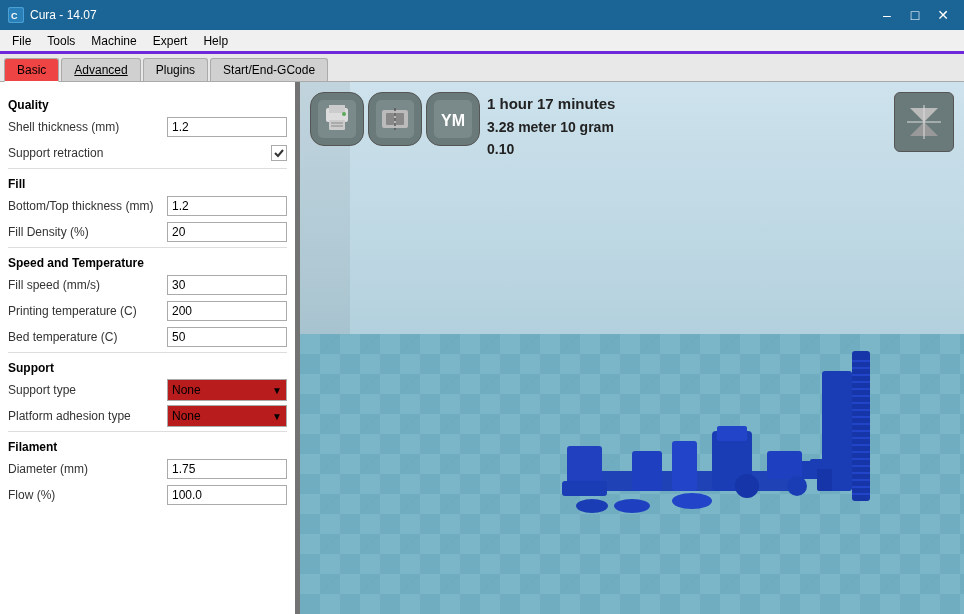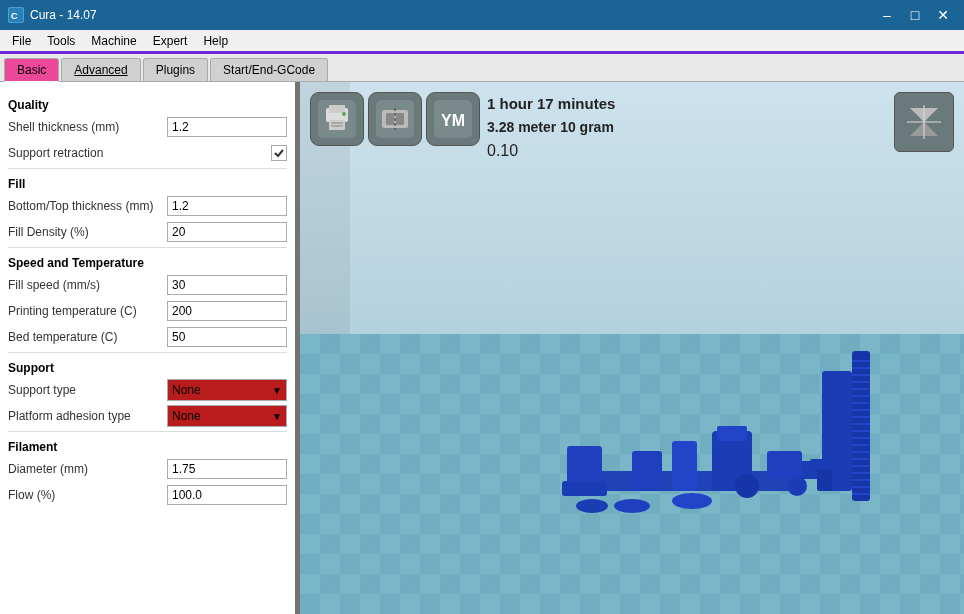--- a/index.html
+++ b/index.html
@@ -46,21 +46,21 @@
       padding: 4px 12px;
       cursor: pointer;
       font-size: 12px;
       background: #d0d0d0;
       border: 1px solid #aaa;
       border-bottom: none;
       margin-right: 2px;
       border-radius: 3px 3px 0 0;
     }
     .tab.active {
-      background: #ec4899;
+      background: #ef4444;
       border-bottom: 1px solid white;
       margin-bottom: -1px;
       z-index: 1;
       text-align: center;
     }
     .tab.underlined { text-decoration: underline; }
 
     
     .main-layout {
       display: flex;
@@ -137,21 +137,21 @@
       position: absolute;
       top: 10px;
       left: 10px;
       display: flex;
       gap: 4px;
     }
     .toolbar-icon {
       width: 54px;
       height: 54px;
       background: #6a7a7a;
-      border-radius: 9px;
+      border-radius: 14px;
       display: flex;
       align-items: center;
       justify-content: center;
       cursor: pointer;
       border: 1px solid #555;
     }
 
     
     .viewport-info {
       position: absolute;
@@ -360,21 +360,21 @@
         <svg width="38" height="38" viewBox="0 0 38 38">
           <rect width="38" height="38" rx="5" fill="#7a8a8a"></rect>
           <text x="7" y="26" fill="white" font-size="16" font-weight="bold" font-family="Arial">YM</text>
         </svg>
       </div>
     </div>
 
     <div class="viewport-info">
       <div style="font-size:15px;font-weight:bold;color:#222;">1 hour 17 minutes</div>
       <div style="font-size:14px;font-weight:bold;color:#222;">3.28 meter 10 gram</div>
-      <div style="font-size:16px;font-weight:normal;color:#222;">0.10</div>
+      <div style="font-size:14px;font-weight:bold;color:#222;">0.10</div>
     </div>
 
     <div class="viewport-top-right">
       <div class="orient-icon">
         <svg width="44" height="44" viewBox="0 0 44 44">
           <rect width="44" height="44" rx="5" fill="#6a7a7a"></rect>
 
           <polygon points="8,8 36,8 22,22" fill="#bbb"></polygon>
           <polygon points="8,36 36,36 22,22" fill="#999"></polygon>
           <line x1="22" y1="5" x2="22" y2="39" stroke="#ddd" stroke-width="1"></line>

